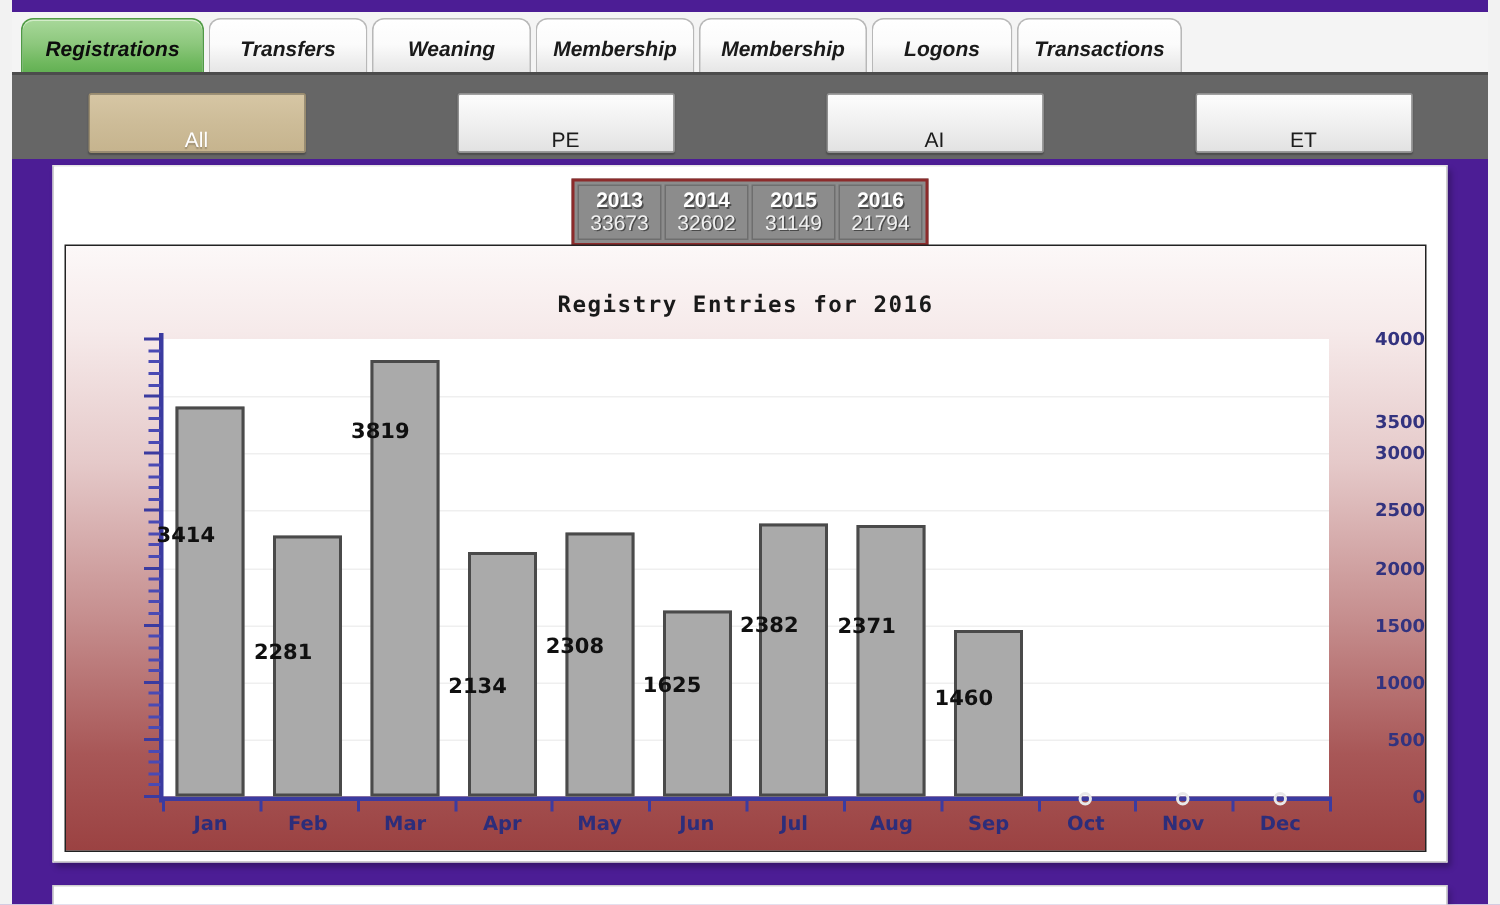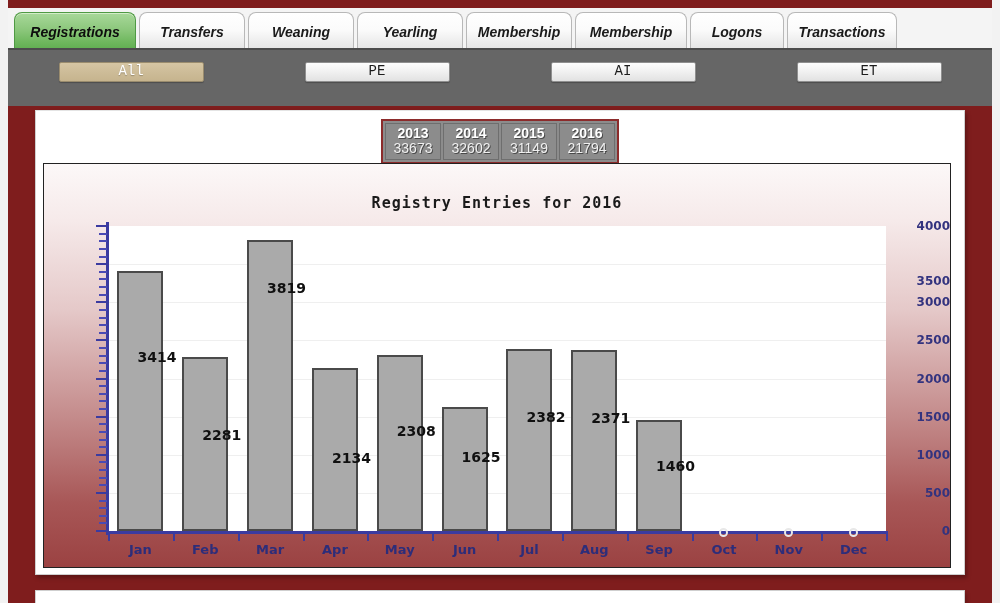--- a/index.html
+++ b/index.html
@@ -5,21 +5,21 @@
   html, body {
     margin: 0; padding: 0;
     width: 1000px; height: 603px;
     background: #f2f2f2;
     font-family: "Liberation Sans", sans-serif;
     overflow: hidden;
   }
   #app {
     position: relative;
     width: 1000px; height: 603px;
-    background: #7f1d1d;
+    background: #4c1d95;
     box-sizing: border-box;
   }
 
   
   .rail-left  { position:absolute; left:0;   top:0; width:8px;  height:603px; background:#f2f2f2; }
   .rail-right { position:absolute; right:0;  top:0; width:8px;  height:603px; background:#f2f2f2; }
 
   
   .tabstrip {
     position: absolute; left: 8px; top: 8px; width: 984px; height: 42px;
@@ -59,30 +59,29 @@
     position: absolute; left: 8px; top: 48px; width: 984px; height: 58px;
     background: #666666;
     border-top: 2px solid #4c4c4c;
     box-sizing: border-box;
   }
   .filter-row {
     position: absolute; left: 0; top: 12px; width: 984px;
     display: flex; justify-content: space-around; align-items: center;
   }
   .fbtn {
-    width: 145px; height: 20px;
-    display: flex; align-items: flex-start; justify-content: center;
+    width: 145px; height: 40px;
+    display: flex; align-items: flex-end; justify-content: center;
     font-size: 14px;
     border: 1px solid #8f8f8f;
     border-radius: 2px;
     background: linear-gradient(to bottom, #fdfdfd 0%, #f0f0f0 50%, #e2e2e2 100%);
     color: #1c1c1c;
     box-sizing: border-box;
     box-shadow: 0 1px 1px rgba(0,0,0,0.25);
-    font-family: Liberation Mono, monospace;
   }
   .fbtn.selected {
     background: linear-gradient(to bottom, #d6c6a4 0%, #cdbc98 50%, #c6b48e 100%);
     border-color: #9a8c6e;
     color: #ffffff;
     text-shadow: 0 1px 1px rgba(0,0,0,0.25);
   }
 
   
   .panel {
@@ -205,21 +204,21 @@
     position: absolute;
     background: #aaaaaa;
     border: 2px solid #4a4a4a;
     box-sizing: border-box;
   }
   .bar-label {
     position: absolute;
     font-family: "DejaVu Sans", sans-serif;
     font-size: 14px; font-weight: bold;
     color: #101010;
-    text-align: right;
+    text-align: left;
     white-space: nowrap;
   }
 
   
   .panel-next {
     position: absolute; left: 35px; top: 590px; width: 930px; height: 40px;
     background: #ffffff;
     border: 1px solid #cfcfcf;
     box-shadow: 2px 3px 4px rgba(0,0,0,0.2);
     box-sizing: border-box;
@@ -236,23 +235,20 @@
   <div class="tabstrip">
     <div class="tabs" id="tabs">
         <div class="tab active" style="width: 122px;">
           <span>Registrations</span>
         </div>
         <div class="tab" style="width: 106px;">
           <span>Transfers</span>
         </div>
         <div class="tab" style="width: 106px;">
           <span>Weaning</span>
-        </div>
-        <div class="tab" style="width: 106px;">
-          <span>Yearling</span>
         </div>
         <div class="tab" style="width: 106px;">
           <span>Membership</span>
         </div>
         <div class="tab" style="width: 112px;">
           <span>Membership</span>
         </div>
         <div class="tab" style="width: 94px;">
           <span>Logons</span>
         </div>

